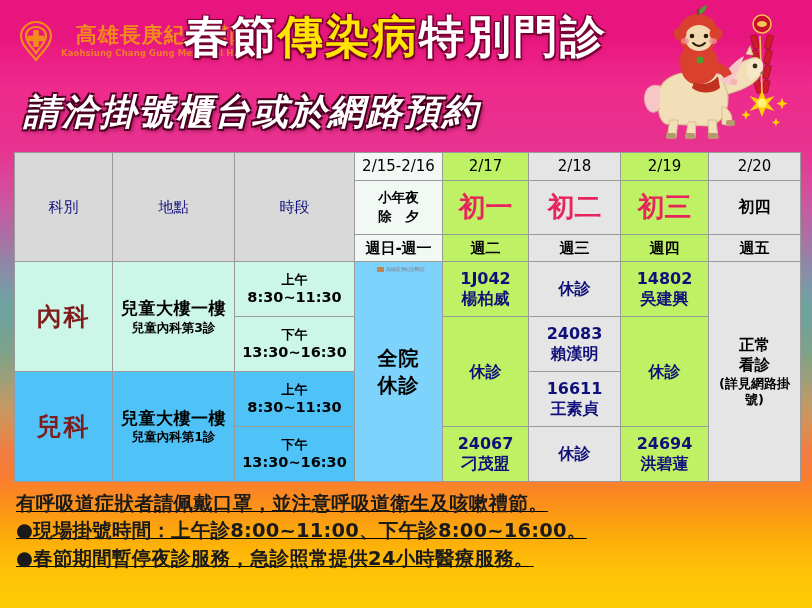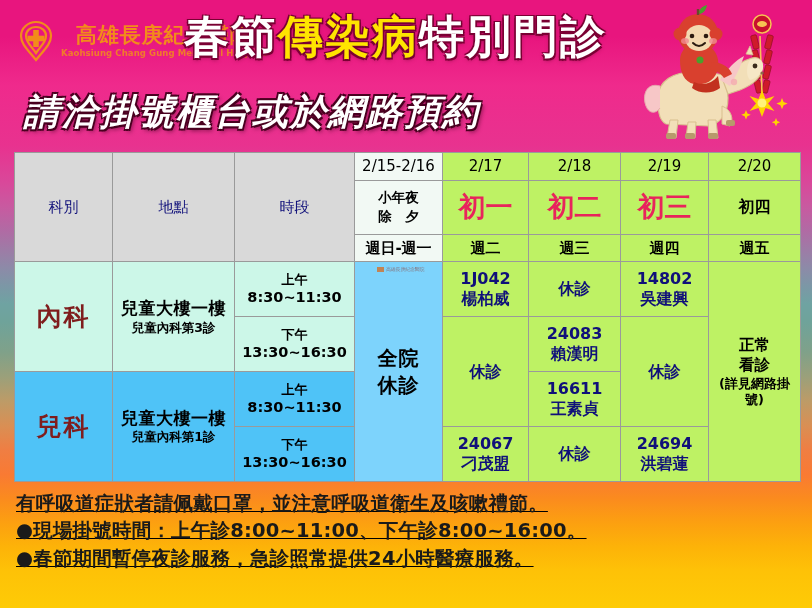--- a/index.html
+++ b/index.html
@@ -112,21 +112,21 @@
     text-align: center;
     vertical-align: middle;
     color: #10107a;
     font-size: 15px;
     line-height: 1.25;
     padding: 1px 2px;
   }
   .c-hdr      { background: #d9d9d9; color: #000; font-size: 18px; }
   .c-white    { background: #f2f9f4; color: #000; }
   .c-green    { background: #bef264; }
-  .c-yellow   { background: #bef264; }
+  .c-yellow   { background: #e5e5e5; }
   .c-pink     { background: #7dd3fc; }
   .c-cyan     { background: #ccf7e8; }
   .c-blue     { background: #4fc3f7; }
 
   .date-txt { font-size: 15px; color: #000; }
   .zodiac-big { font-size: 27px; font-weight: bold; color: #e8245c; line-height: 1.1; }
   .zodiac-sm  { font-size: 16px; font-weight: bold; color: #000; }
   .eve-txt { font-size: 13.5px; color: #000; line-height: 1.45; font-weight: bold;}
   .week-txt { font-size: 15px; color: #000; font-weight: bold; }
   .dept-name { font-size: 25px; font-weight: bold; color: #7f1d1d; letter-spacing: 2px; }

